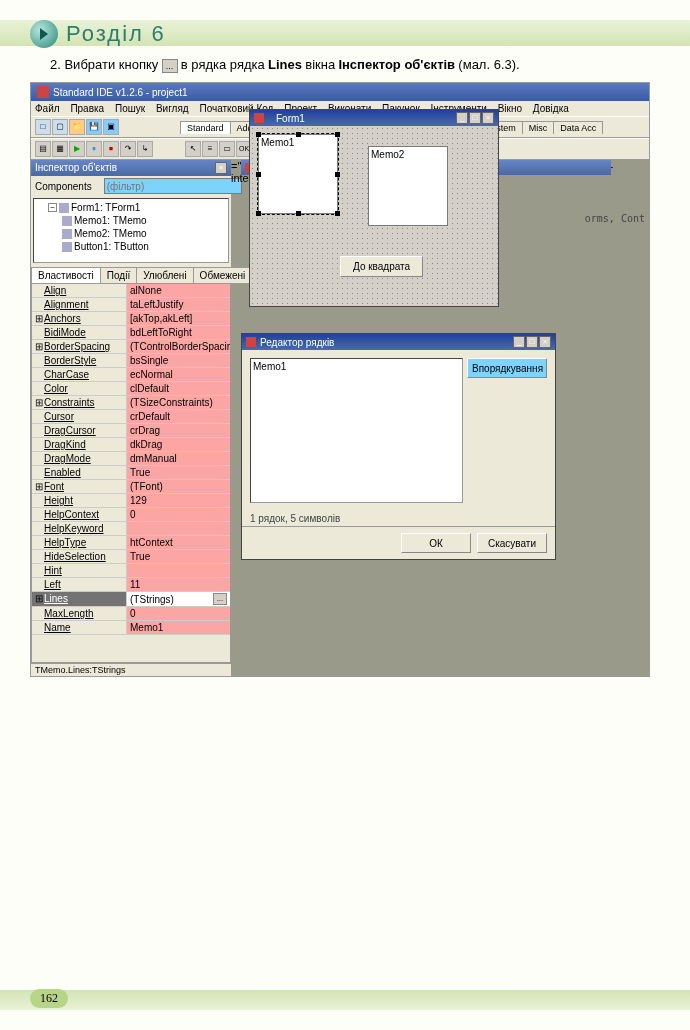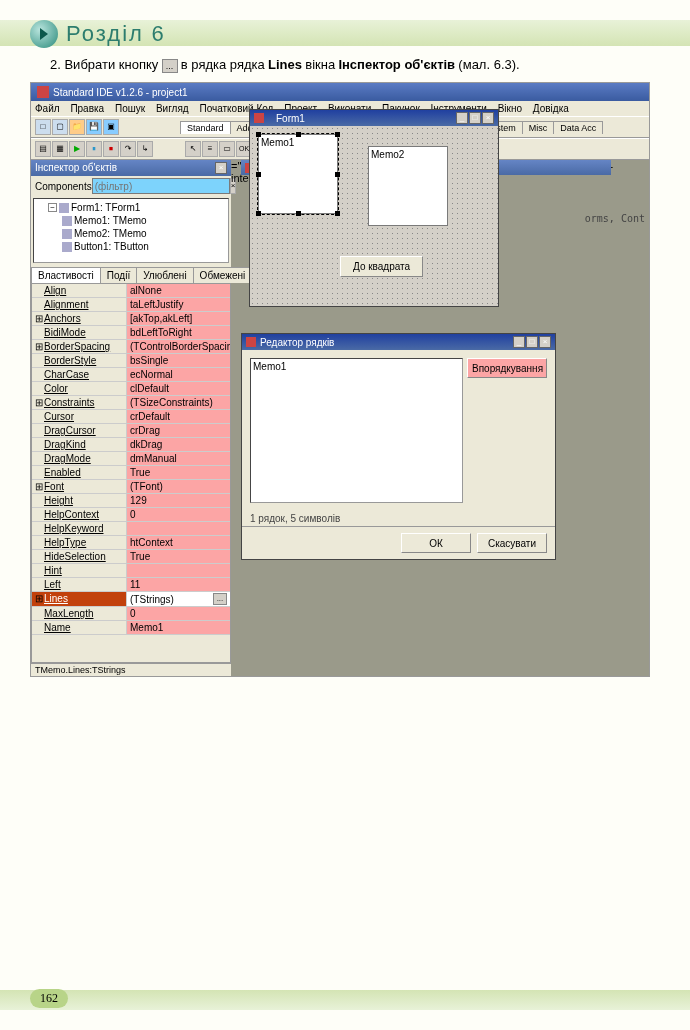--- a/index.html
+++ b/index.html
@@ -21,33 +21,33 @@
   .menubar span { margin-right:8px; }
   .toolbar { background:#ece9d8; padding:2px 4px; display:flex; align-items:center; flex-wrap:wrap; gap:1px; border-top:1px solid #fff; border-bottom:1px solid #999;}
   .tbtn { width:16px; height:16px; background:#d4d0c8; border:1px solid #aaa; display:inline-block; font-size:8px; text-align:center; line-height:14px;}
   .tabs-row { display:flex; font-size:9px; margin-left:60px;}
   .tab { padding:1px 6px; background:#ece9d8; border:1px solid #999; border-bottom:none; margin-right:-1px;}
   .tab.active { background:#fff; }
   .ide-body { display:flex; background:#9a9a8a; min-height:500px; position:relative;}
   .inspector { width:200px; background:#ece9d8; }
   .insp-title { background:linear-gradient(#6585c5,#4a6aa5); color:#fff; padding:2px 4px; font-size:10px; display:flex; justify-content:space-between;}
   .insp-close { width:12px; height:12px; background:#d4d0c8; border:1px solid #666; font-size:8px; text-align:center; line-height:10px;}
-  .insp-row { padding:2px 4px; font-size:10px; display:flex; align-items:center; gap:0;}
+  .insp-row { padding:2px 4px; font-size:10px; display:flex; align-items:center; gap:12px;}
   .filter-input { flex:1; border:1px solid #7a7a7a; background:#7dd3fc; height:16px; padding:0 2px; font-size:10px;}
   .tree { background:#fff; border:1px inset #999; margin:2px; height:65px; padding:2px; font-size:10px;}
   .tree-item { padding:1px 0 1px 12px; display:flex; align-items:center; gap:2px;}
   .tree-item.child { padding-left:26px;}
   .tree-exp { width:9px; height:9px; border:1px solid #888; font-size:8px; line-height:7px; text-align:center; display:inline-block;}
   .tree-ico { width:10px; height:10px; background:#aac; display:inline-block;}
   .insp-tabs { display:flex; font-size:10px; margin-top:4px;}
   .insp-tab { padding:2px 6px; background:#ece9d8; border:1px solid #999; border-bottom:none; margin-right:-1px;}
   .insp-tab.active { background:#fff;}
   .prop-grid { background:#ece9d8; border:1px solid #999; height:380px; overflow:hidden; font-size:10px;}
   .prop-row { display:flex; border-bottom:1px solid #ccc;}
-  .prop-row.sel { background:#c2410c; color:#fff;}
+  .prop-row.sel { background:#737373; color:#fff;}
   .prop-name { width:48%; padding:1px 3px; border-right:1px solid #ccc;text-decoration:underline;}
   .prop-val { width:52%; padding:1px 3px; background:#fca5a5; color:#000; display:flex; align-items:center; justify-content:space-between;}
   .prop-row.sel .prop-val { background:#fff; color:#000;}
   .prop-expand { width:9px; display:inline-block; color:#000;}
   .dots-btn { width:14px; height:12px; background:#d4d0c8; border:1px solid #888; font-size:8px; text-align:center; line-height:10px;}
   .status-bar { background:#ece9d8; border-top:1px solid #999; padding:1px 4px; font-size:9px;}
   .form-designer { position:absolute; left:210px; top:0; width:370px; background:#ece9d8;}
   .fd-title { background:linear-gradient(#6585c5,#4a6aa5); color:#fff; padding:2px 4px; font-size:10px; display:flex; align-items:center; gap:4px;}
   .fd-title-icon { width:10px; height:10px; background:#c44;}
   .form1 { position:absolute; left:218px; top:26px; width:250px; background:#ece9d8; border:1px solid #444;}
@@ -55,21 +55,21 @@
   .winbtns { display:flex; gap:1px;}
   .winbtn { width:12px; height:12px; background:#d4d0c8; border:1px solid #666; font-size:8px; text-align:center; line-height:10px;}
   .form-canvas { background-image: radial-gradient(#888 0.5px, #d4d0c8 0.5px); background-size:5px 5px; padding:10px; height:180px; position:relative;}
   .memo-box { position:absolute; background:#fff; border:1px solid #7a7a7a; font-size:10px; padding:2px;}
   .memo-box.sel { outline:1px dashed #000;}
   .handle { position:absolute; width:5px; height:5px; background:#000;}
   .form-btn { position:absolute; background:#ece9d8; border:1px solid #888; border-top-color:#fff; border-left-color:#fff; padding:4px 12px; font-size:10px;}
   .string-editor { position:absolute; left:210px; top:250px; width:315px; background:#ece9d8; border:1px solid #444;}
   .se-body { padding:8px; display:flex; gap:4px;}
   .se-memo { flex:1; background:#fff; border:1px inset #999; height:145px; padding:2px; font-size:10px;}
-  .se-side-btn { width:80px; height:20px; background:#fca5a5; border:1px solid #888; border-top-color:#fff; border-left-color:#fff; font-size:10px; padding:2px 4px;}
+  .se-side-btn { width:80px; height:20px; background:#7dd3fc; border:1px solid #888; border-top-color:#fff; border-left-color:#fff; font-size:10px; padding:2px 4px;}
   .se-status { padding:2px 8px; font-size:10px; color:#444;}
   .se-footer { display:flex; justify-content:flex-end; gap:6px; padding:6px 8px; border-top:1px solid #999;}
   .se-footer button { width:70px; height:20px; background:#ece9d8; border:1px solid #888; border-top-color:#fff; border-left-color:#fff; font-size:10px;}
   .side-label { position:absolute; right:4px; top:130px; font-size:10px; font-family:monospace; color:#444;}
   .page-num { position:absolute; left:30px; bottom:22px; background:#b8d488; border-radius:10px; padding:2px 10px; font-size:12px; font-family:Georgia,serif;}
 </style>
 </head>
 <body>
 
 <div class="page">

